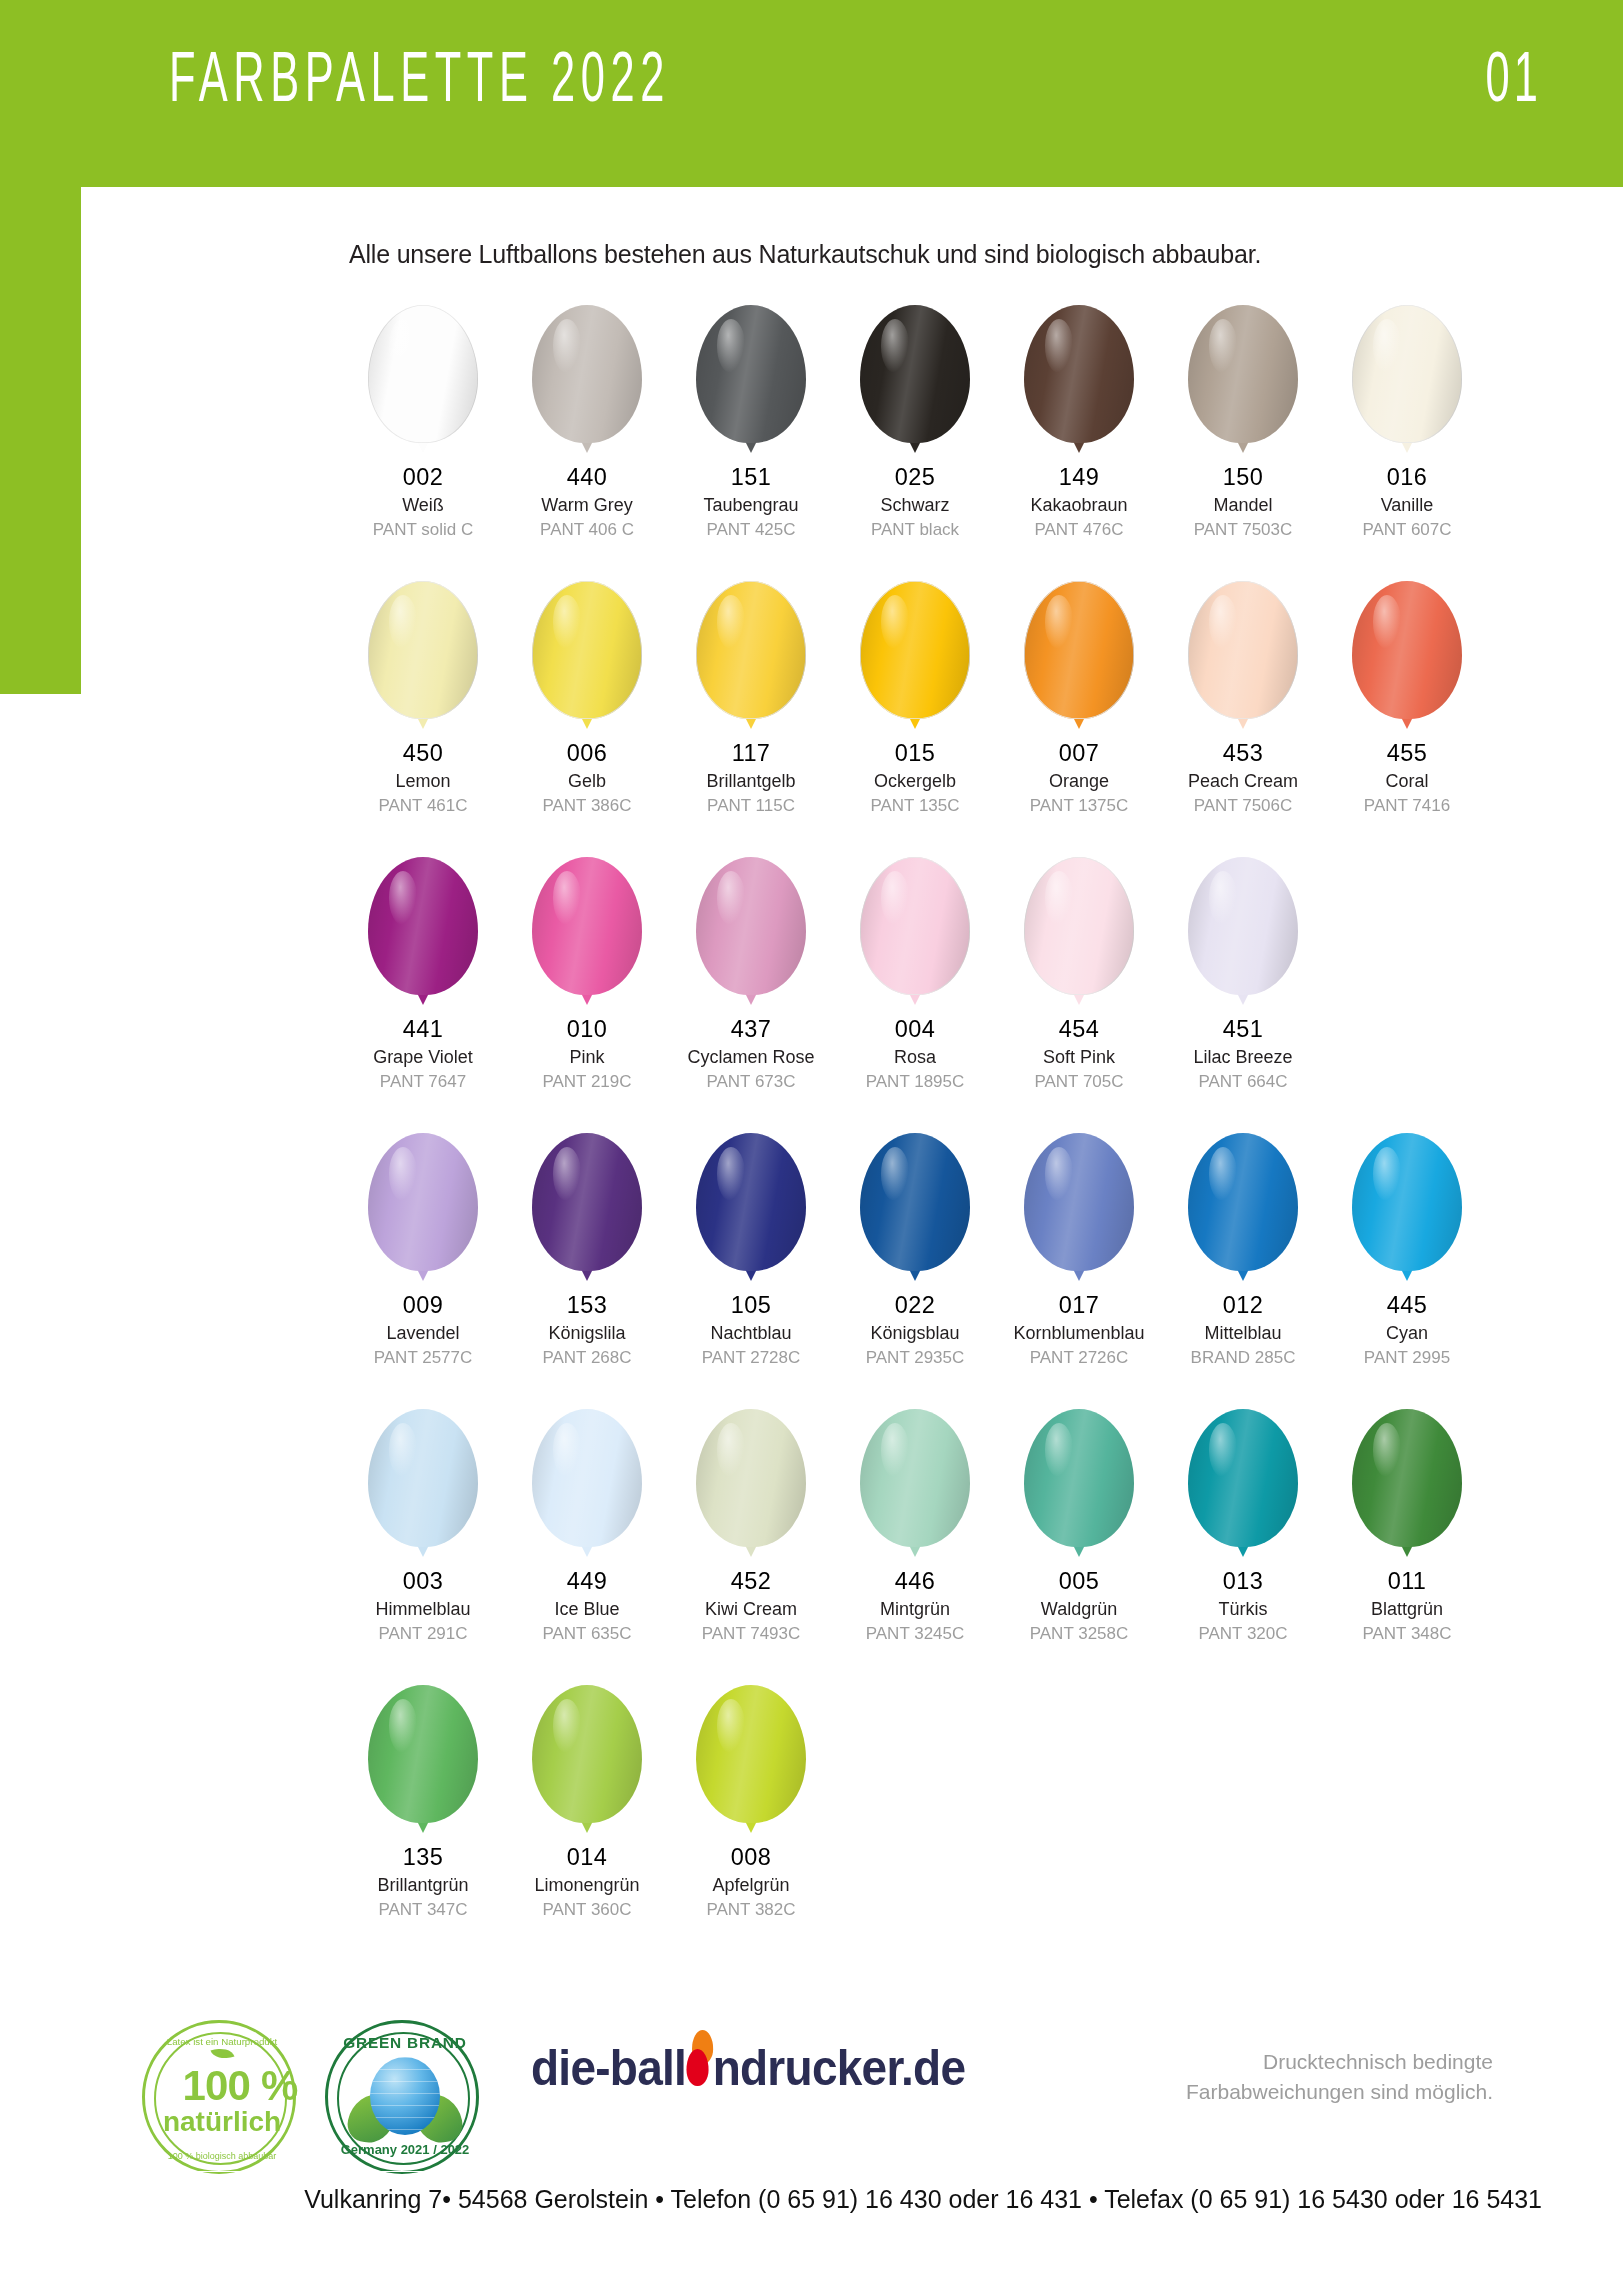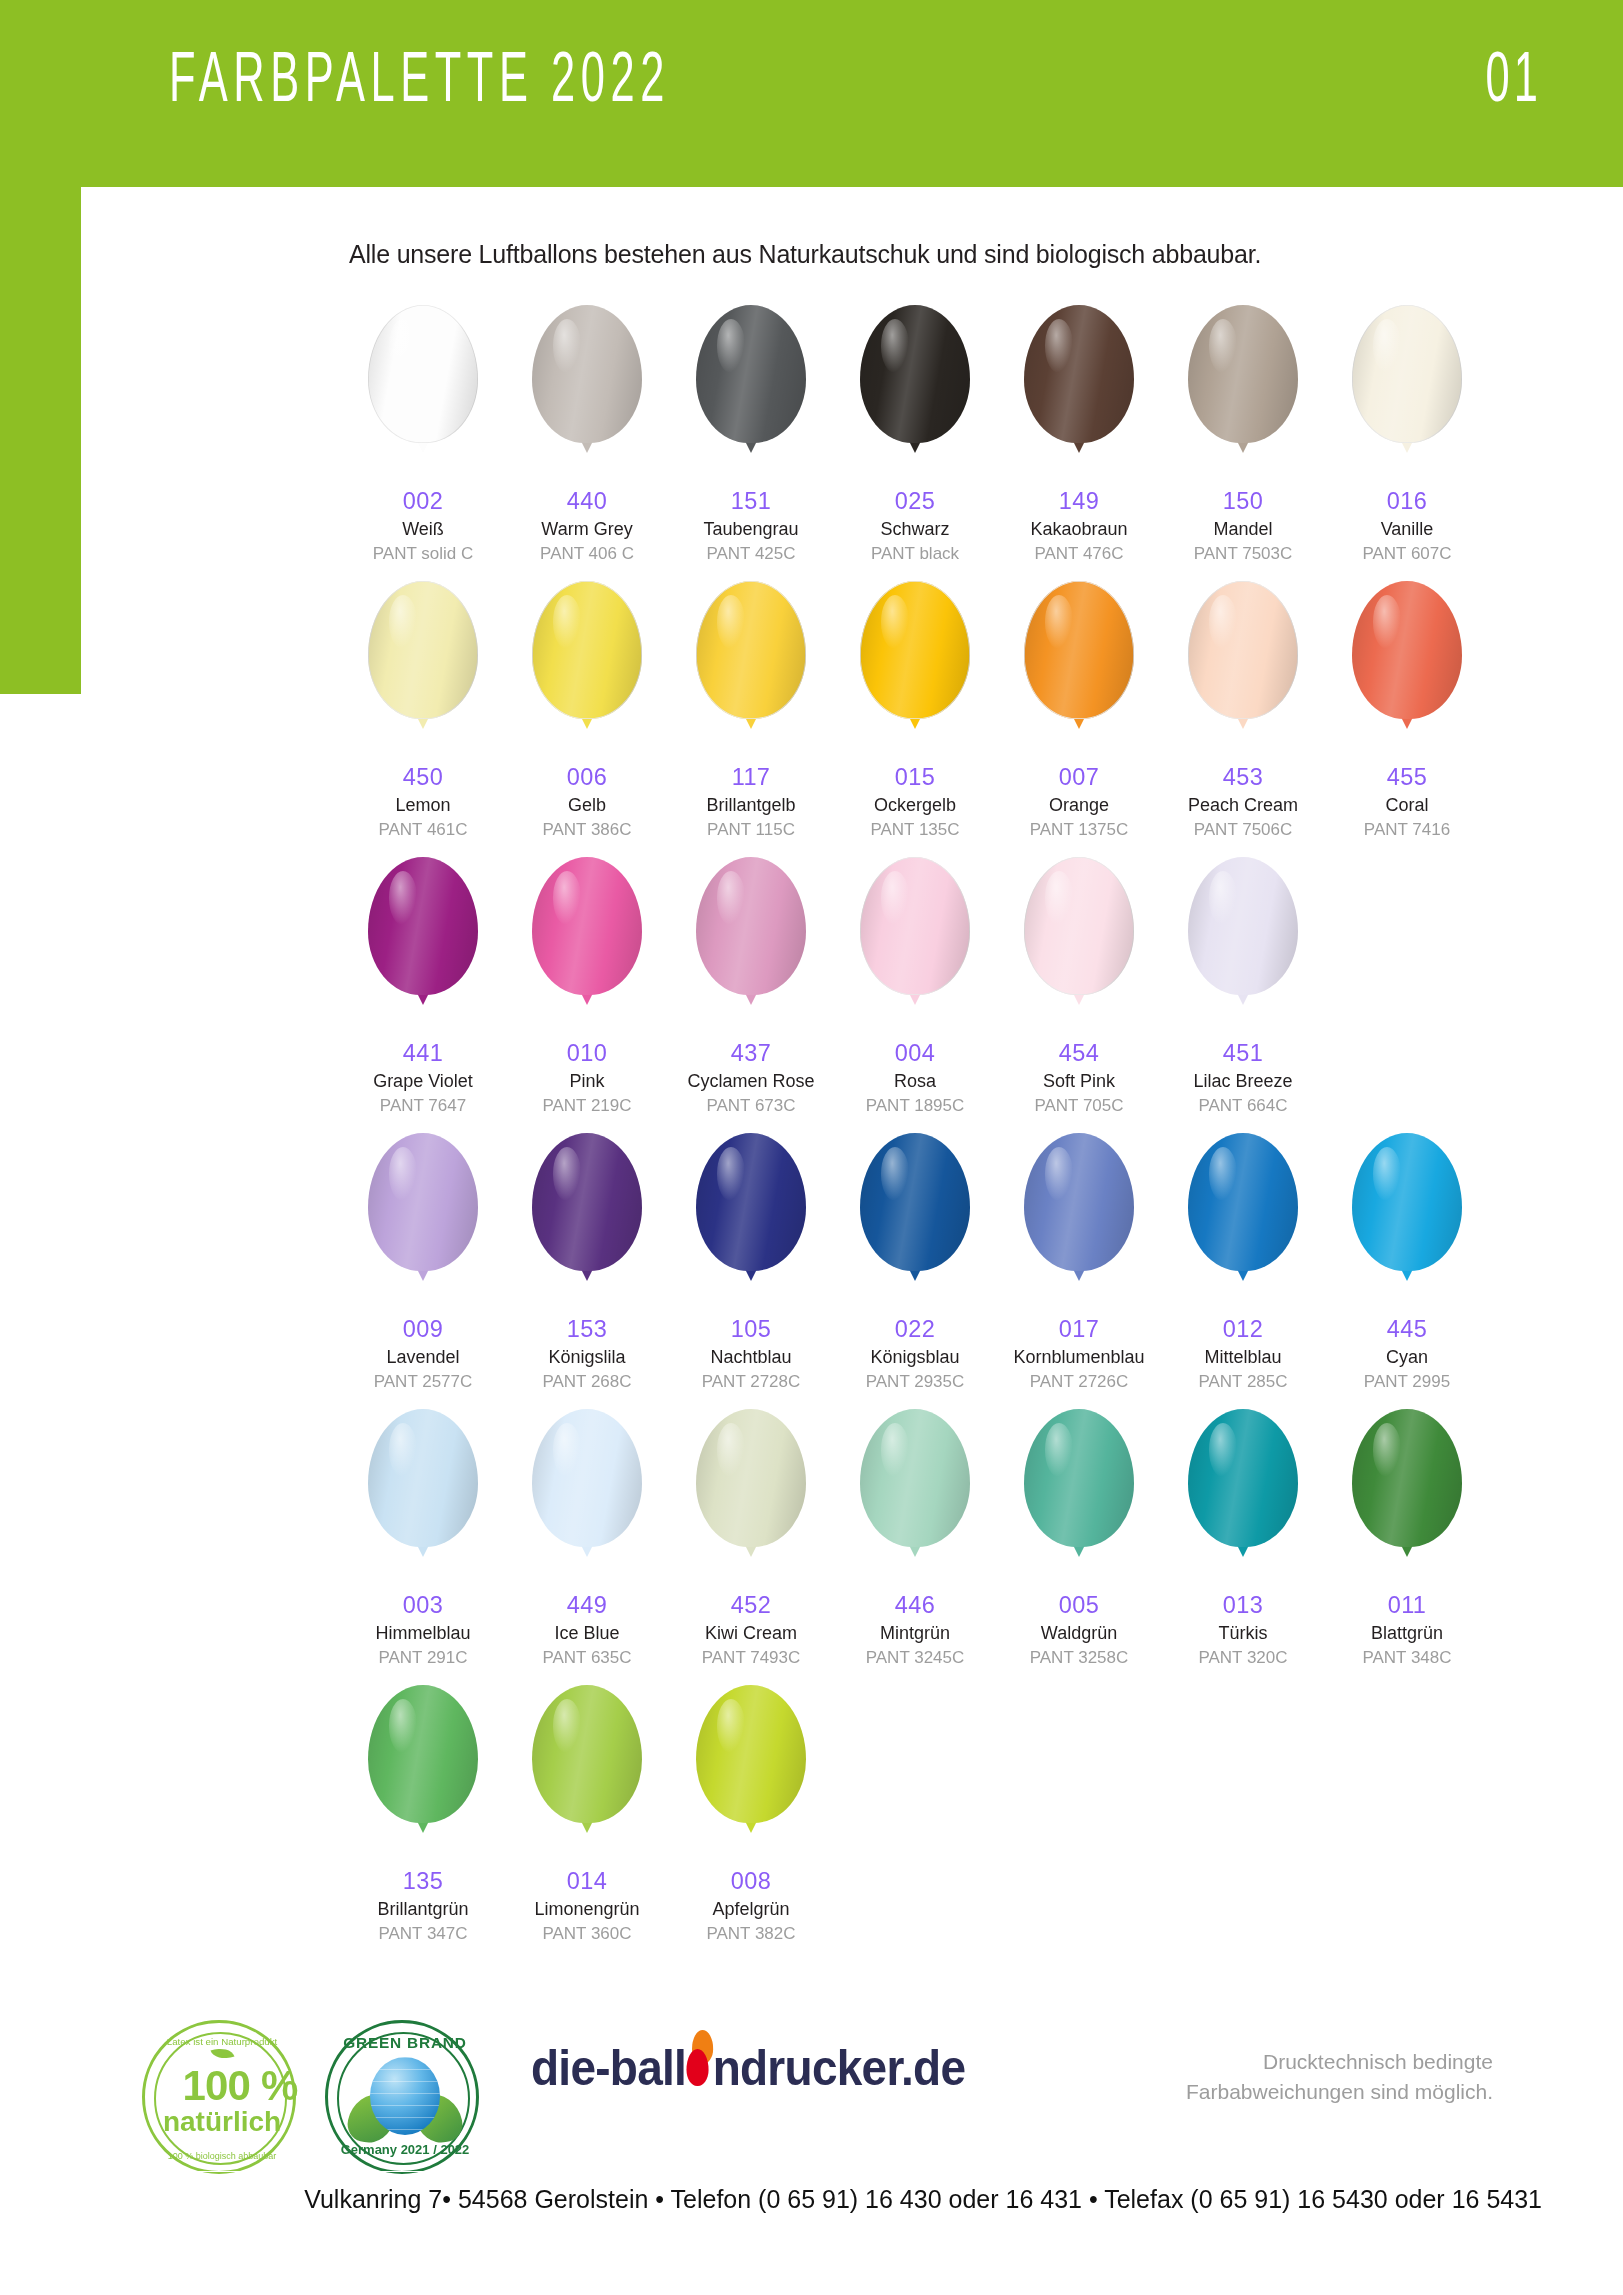--- a/index.html
+++ b/index.html
@@ -148,24 +148,23 @@
     border-top: 14px solid #000;
   }
 
   .labels {
     margin-top: 8px;
     text-align: center;
     line-height: 1.22;
   }
   .code {
     font-size: 23.5px;
-    color: #8b5cf6;
+    color: #000000;
     font-weight: 400;
     letter-spacing: 0.4px;
-    margin-top: 24px;
   }
   .cname {
     font-size: 18px;
     color: #231f20;
     font-weight: 400;
     margin-top: 3.2px;
     white-space: nowrap;
   }
   .pant {
     font-size: 17px;
@@ -678,21 +677,21 @@
           <div class="cell">
             <div class="balloon-wrap">
               <div class="balloon-knot" style="border-top-color: rgb(22, 120, 194);"></div>
               <div class="balloon-body" style="background: rgb(22, 120, 194);"></div>
               <div class="balloon-shade"></div>
               <div class="balloon-shine"></div>
             </div>
             <div class="labels">
               <div class="code">012</div>
               <div class="cname">Mittelblau</div>
-              <div class="pant">PANT 285C</div>
+              <div class="pant">BRAND 285C</div>
             </div>
           </div>
           <div class="cell">
             <div class="balloon-wrap">
               <div class="balloon-knot" style="border-top-color: rgb(24, 168, 224);"></div>
               <div class="balloon-body" style="background: rgb(24, 168, 224);"></div>
               <div class="balloon-shade"></div>
               <div class="balloon-shine"></div>
             </div>
             <div class="labels">

